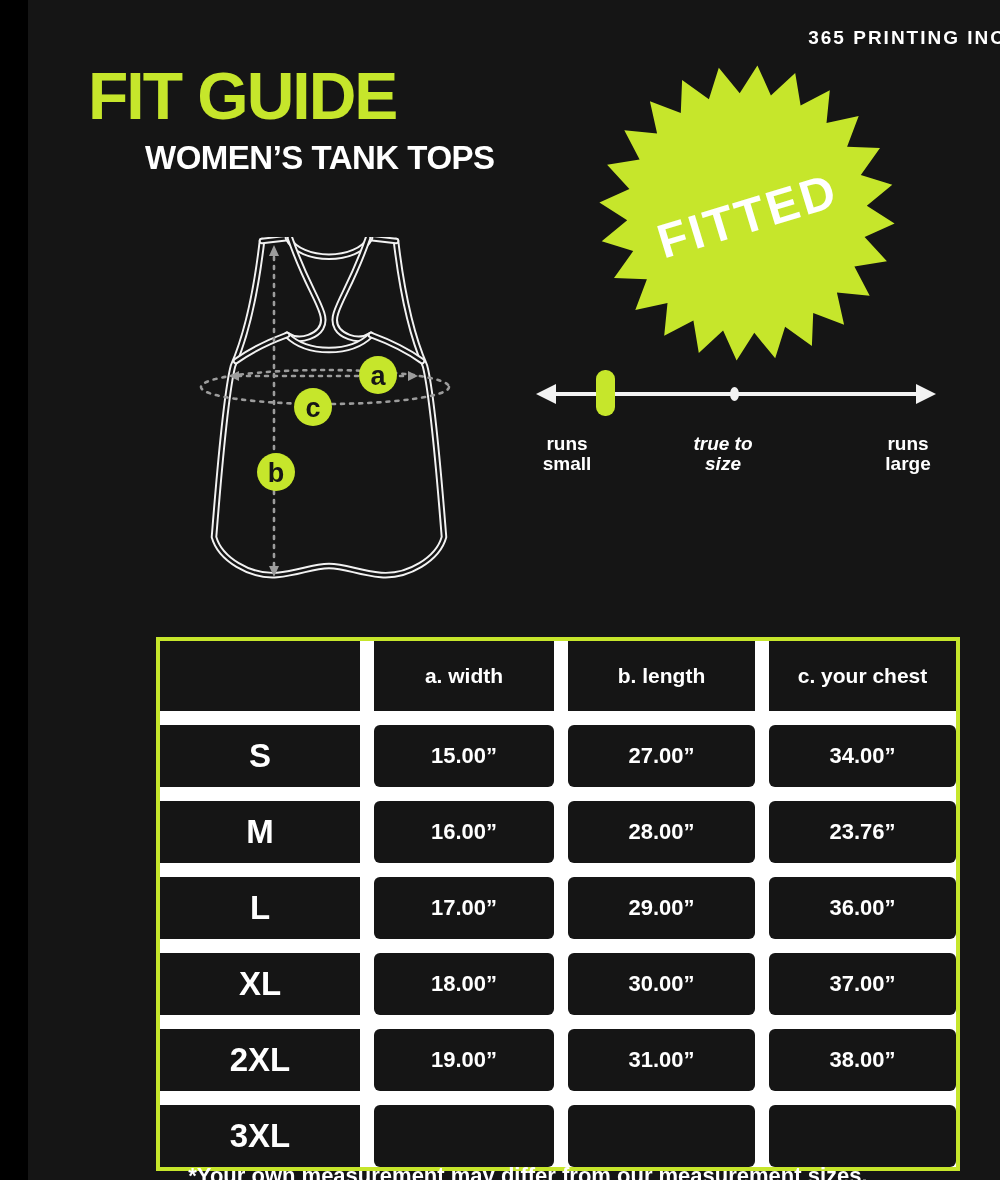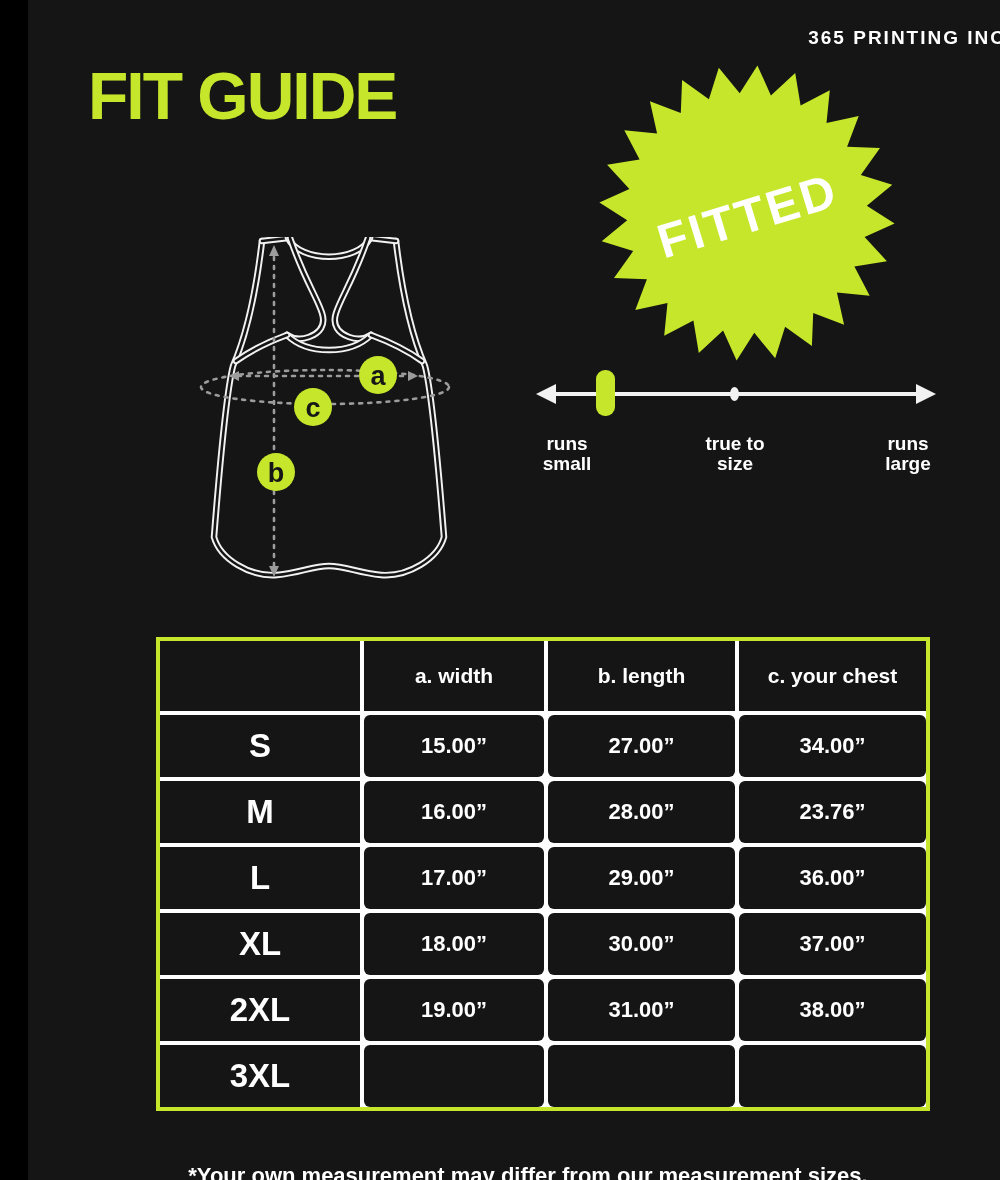--- a/index.html
+++ b/index.html
@@ -51,29 +51,29 @@
   .scale-arrow.left{left:0;border-right:20px solid #f2f2f2;}
   .scale-arrow.right{right:0;border-left:20px solid #f2f2f2;}
   .scale-marker{position:absolute;left:60px;top:12px;width:19px;height:46px;border-radius:9px;background:var(--accent);}
   .scale-dot{position:absolute;left:194px;top:29px;width:9px;height:14px;border-radius:50%;background:#f2f2f2;}
   .scale-label{
     position:absolute;top:76px;transform:translateX(-50%);
     text-align:center;white-space:pre-line;
     font-size:19px;font-weight:bold;line-height:1.05;color:#fff;
   }
   .scale-label.l{left:31px;}
-  .scale-label.c{left:199px;}
+  .scale-label.c{left:187px;font-style:italic;}
   .scale-label.r{left:372px;}
   
   .size-table{
     position:absolute;left:128px;top:637px;
     display:grid;width:max-content;
     grid-template-columns:200px 180px 187px 187px;
     grid-template-rows:70px repeat(6,62px);
-    gap:4px;background:#fff;
+    gap:14px;background:#fff;
     border:4px solid var(--accent);
   }
   .cell{
     background:#151515;display:flex;align-items:center;justify-content:center;
     color:#fff;font-weight:bold;
   }
   .cell.hd{font-size:21px;}
   .cell.sz{font-size:33px;}
   .cell.val{font-size:22px;border-radius:6px;}
   
@@ -83,20 +83,21 @@
   }
 </style>
 </head>
 <body>
 
 <div class="page" style="--accent: #c6e62b; background: rgb(21, 21, 21); margin-left: 28px;">
 
   <div class="brand">365 PRINTING INC</div>
 
   <div class="title">FIT GUIDE</div>
+  <div class="subtitle">WOMEN’S TANK TOPS</div>
 
   <svg class="badge" viewBox="0 0 298 298">
     <polygon id="star" points="159.4,1.4 172.9,31.4 197.2,9.1 202.6,41.6 231.8,26.3 228.5,59.1 260.7,51.9 249.1,82.8 282.0,84.1 262.8,110.9 294.3,120.8 268.8,141.7 296.6,159.4 266.6,172.9 288.9,197.2 256.4,202.6 271.7,231.8 238.9,228.5 246.1,260.7 215.2,249.1 213.9,282.0 187.1,262.8 177.2,294.3 156.3,268.8 138.6,296.6 125.1,266.6 100.8,288.9 95.4,256.4 66.2,271.7 69.5,238.9 37.3,246.1 48.9,215.2 16.0,213.9 35.2,187.1 3.7,177.2 29.2,156.3 1.4,138.6 31.4,125.1 9.1,100.8 41.6,95.4 26.3,66.2 59.1,69.5 51.9,37.3 82.8,48.9 84.1,16.0 110.9,35.2 120.8,3.7 141.7,29.2" fill="#c6e62b"></polygon>
     <text x="149" y="152" transform="rotate(-17 149 149)">FITTED</text>
   </svg>
 
   <svg class="tank" width="300" height="350" viewBox="0 0 300 350">
     <defs>
       <path id="t-sil" d="M82,4 C76,55 67,97 53,129 C45,160 38,250 34,300 C40,322 70,340 97,338 C120,336 132,329 149,329 C166,329 178,336 201,338 C228,340 258,322 264,300 C260,250 253,160 245,129 C231,97 222,55 216,4"></path>
       <path id="t-capL" d="M82,4 L108,1"></path>

